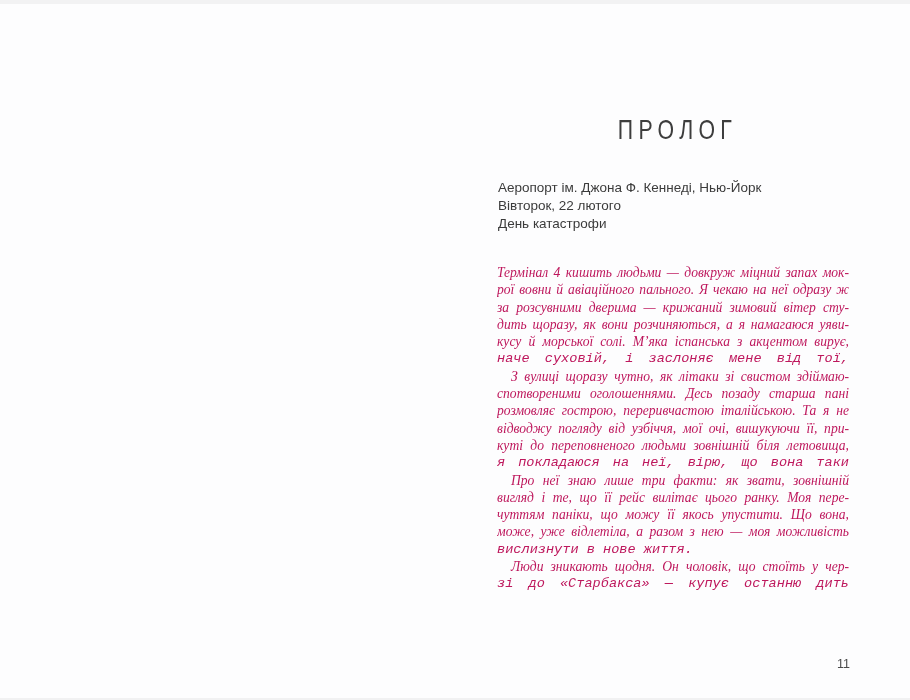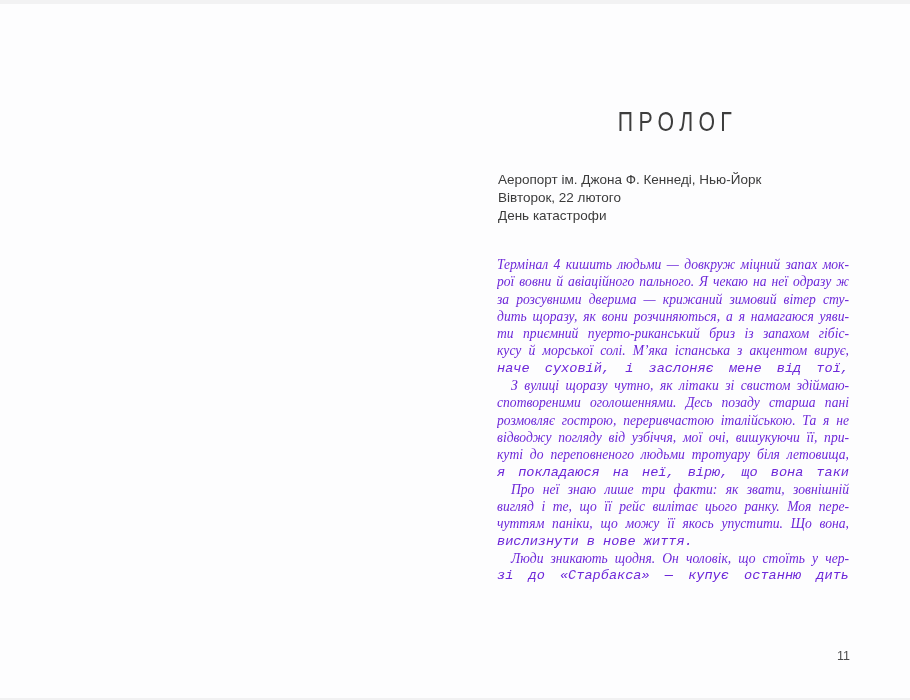--- a/index.html
+++ b/index.html
@@ -23,21 +23,21 @@
   }
   .edge-bottom {
     position: absolute; bottom: 0; left: 0; right: 0; height: 2px;
     background: #f1f1f2;
   }
   .left-page {
     position: absolute; left: 0; top: 0; width: 455px; height: 700px;
     background: transparent;
   }
   .right-page {
-    position: absolute; left: 455px; top: 0; width: 455px; height: 504px;
+    position: absolute; left: 455px; top: 8px; width: 455px; height: 504px;
   }
   .chapter-heading {
     position: absolute; left: 42px; top: 107px; width: 353px;
     text-align: center;
     color: #3d3d3d;
   }
   .chapter-heading .inner {
     display: inline-block;
     font-size: 28px;
     line-height: 30px;
@@ -54,21 +54,21 @@
     line-height: 18.2px;
     color: #3b3b3b;
   }
   .dateline .event { font-weight: normal; }
   .body-text {
     position: absolute; left: 42px; top: 256px; width: 352px;
     font-family: "Liberation Serif", serif;
     font-style: italic;
     font-size: 13.6px;
     line-height: 17.3px;
-    color: #6d28d9;
+    color: #be185d;
   }
   .line {
     text-align: justify;
     text-align-last: justify;
     height: 17.3px;
     overflow: hidden;
     hyphens: none;
   }
   .line.last { text-align-last: left; font-family: Liberation Mono, monospace; }
   .para.indent .line.first { text-indent: 14px; }
@@ -97,36 +97,36 @@
       <div class="date">Вівторок, 22 лютого</div>
       <div class="event">День катастрофи</div>
     </div>
 
     <div class="body-text">
         <div class="para">
           <div class="line first">Термінал 4 кишить людьми — довкруж міцний запах мок-</div>
           <div class="line">рої вовни й авіаційного пального. Я чекаю на неї одразу ж</div>
           <div class="line">за розсувними дверима — крижаний зимовий вітер сту-</div>
           <div class="line">дить щоразу, як вони розчиняються, а я намагаюся уяви-</div>
-          <div class="line">ти приємний пуерто-риканський бриз із запахом гібіс-</div>
           <div class="line">кусу й морської солі. М’яка іспанська з акцентом вирує,</div>
           <div class="line last">наче суховій, і заслоняє мене від тої, іншої версії мене.</div>
         </div>
         <div class="para indent">
           <div class="line first">З вулиці щоразу чутно, як літаки зі свистом здіймаю-</div>
           <div class="line">спотвореними оголошеннями. Десь позаду старша пані</div>
           <div class="line">розмовляє гострою, переривчастою італійською. Та я не</div>
           <div class="line">відводжу погляду від узбіччя, мої очі, вишукуючи її, при-</div>
-          <div class="line">куті до переповненого людьми тротуару біля летовища,</div>
+          <div class="line">куті до переповненого людьми зовнішній біля летовища,</div>
           <div class="line last">я покладаюся на неї, вірю, що вона таки прийде.</div>
         </div>
         <div class="para indent">
           <div class="line first">Про неї знаю лише три факти: як звати, зовнішній</div>
           <div class="line">вигляд і те, що її рейс вилітає цього ранку. Моя пере-</div>
           <div class="line">чуттям паніки, що можу її якось упустити. Що вона,</div>
+          <div class="line">може, уже відлетіла, а разом з нею — моя можливість</div>
           <div class="line last">вислизнути в нове життя.</div>
         </div>
         <div class="para indent">
           <div class="line first">Люди зникають щодня. Он чоловік, що стоїть у чер-</div>
           <div class="line last">зі до «Старбакса» — купує останню дить перед тим, як</div>
         </div>
       </div>
 
     <div class="page-number">11</div>
   </div>

